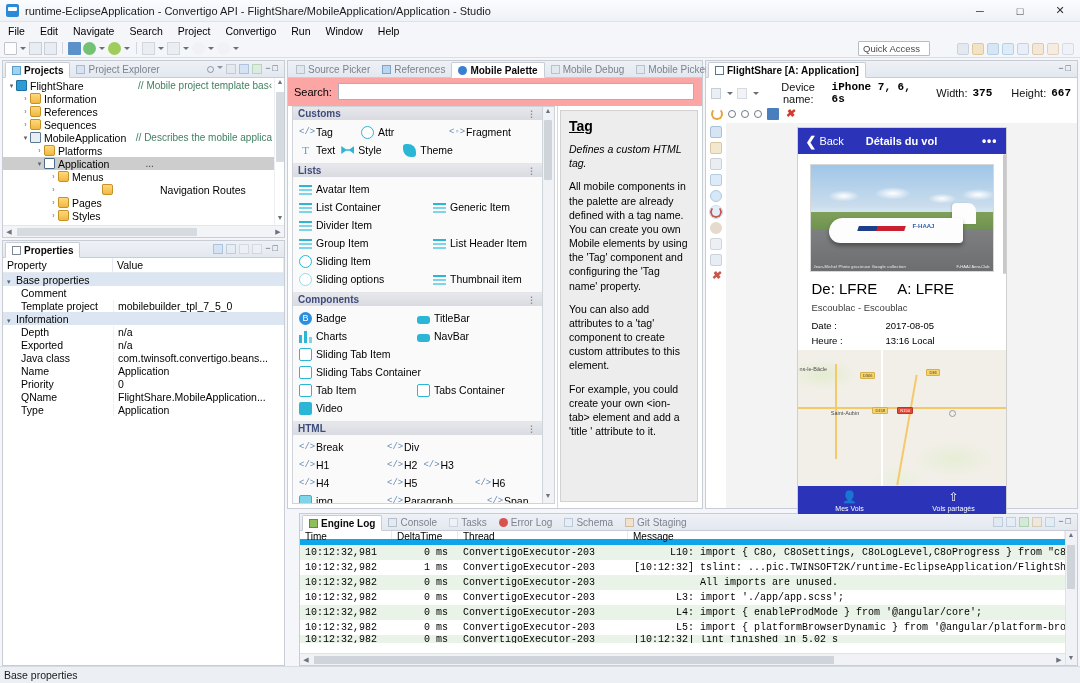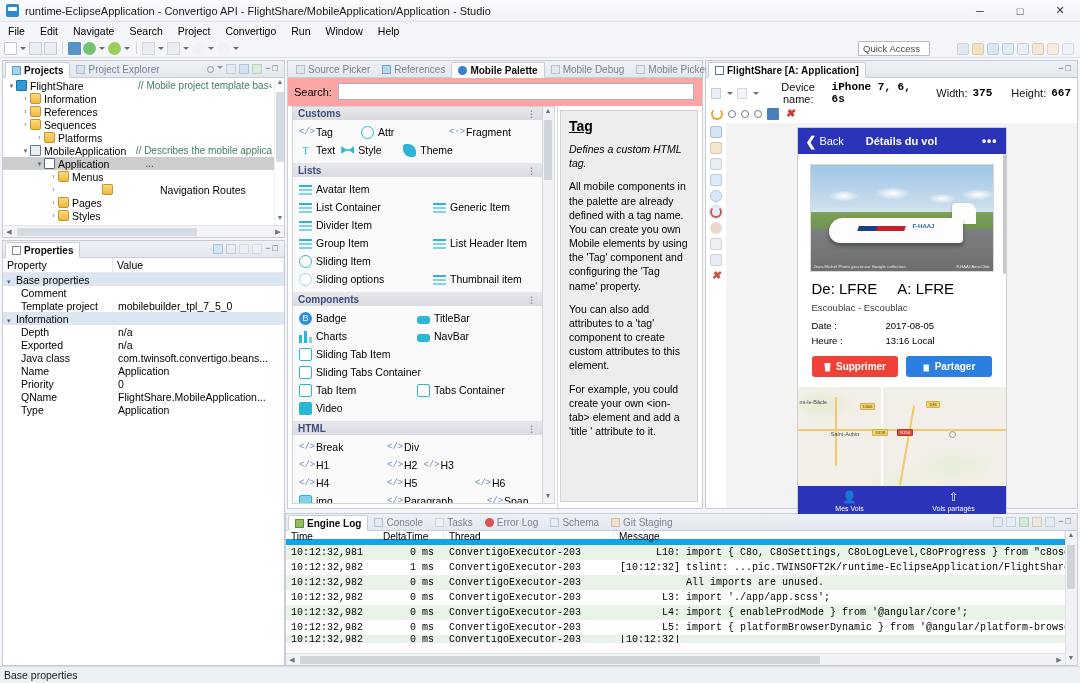--- a/index.html
+++ b/index.html
@@ -356,30 +356,30 @@
           <div class="trow" style="padding-left:18px;">
             <span class="twist">›</span>
             <span class="tico ico-folder"></span>
             <span class="tlabel">References</span>
           </div>
           <div class="trow" style="padding-left:18px;">
             <span class="twist">›</span>
             <span class="tico ico-folder"></span>
             <span class="tlabel">Sequences</span>
           </div>
-          <div class="trow" style="padding-left:32px;">
-            <span class="twist">›</span>
-            <span class="tico ico-folder"></span>
-            <span class="tlabel">Platforms</span>
-          </div>
           <div class="trow" style="padding-left:18px;">
             <span class="twist">▾</span>
             <span class="tico ico-mobile"></span>
             <span class="tlabel">MobileApplication</span>
             <span class="tcomment">// Describes the mobile applica</span>
+          </div>
+          <div class="trow" style="padding-left:32px;">
+            <span class="twist">›</span>
+            <span class="tico ico-folder"></span>
+            <span class="tlabel">Platforms</span>
           </div>
           <div class="trow sel" style="padding-left:32px;">
             <span class="twist">▾</span>
             <span class="tico ico-app"></span>
             <span class="tlabel">Application</span>
             <span class="tcomment" style="margin-left:36px;color:#444;">...</span>
           </div>
           <div class="trow" style="padding-left:46px;">
             <span class="twist">›</span>
             <span class="tico ico-folder"></span>
@@ -800,30 +800,20 @@
                       <div class="ph-kv">
                         <span class="k">Date :</span>
                         <span class="v">2017-08-05</span>
                       </div>
                       <div class="ph-kv">
                         <span class="k">Heure :</span>
                         <span class="v">13:16 Local</span>
                       </div>
                     </div>
 
-                    <div class="ph-btns">
-                      <div class="ph-btn del">
-                        <span class="bi" style="clip-path:polygon(15% 15%,85% 15%,75% 100%,25% 100%);"></span>
-                        <span>Supprimer</span>
-                      </div>
-                      <div class="ph-btn share">
-                        <span class="bi" style="clip-path:polygon(20% 30%,80% 30%,80% 100%,20% 100%);"></span>
-                        <span>Partager</span>
-                      </div>
-                    </div>
 
                     <div class="ph-map">
                       <div class="green"></div>
                       <div class="road" style="left:18%;top:10%;width:2px;height:70%;"></div>
                       <div class="road" style="left:0;top:42%;width:100%;"></div>
                       <div class="road wh" style="left:40%;top:0;width:2px;height:100%;"></div>
                       <div class="road" style="left:52%;top:18%;width:2px;height:82%;transform:rotate(10deg);"></div>
                       <div class="lbl" style="left:1%;top:12%;">ns-le-Bâcle</div>
                       <div class="lbl" style="left:16%;top:44%;">Saint-Aubin</div>
                       <div class="shield" style="left:30%;top:16%;">D306</div>
@@ -844,21 +834,21 @@
                       <span>Vols partagés</span>
                     </div>
                   </div>
                 </div>
               </div>
             </div>
           </div>
         </div>
       </div>
 
-      <div class="bottom" style="margin-left:0;">
+      <div class="bottom" style="margin-left:14px;">
         <div class="view logview">
           <div class="viewtabs">
             <div class="vtab active">
               <span class="tabico" style="background:#8fbf5c;border:1px solid #638c38;"></span>
               <span>Engine Log</span>
             </div>
             <div class="vtab">
               <span class="tabico" style="background:#e4eaf1;border:1px solid #b6c0cb;"></span>
               <span>Console</span>
             </div>
@@ -937,20 +927,21 @@
                   <span class="delta">0 ms</span>
                   <span class="thread">ConvertigoExecutor-203</span>
                   <span class="pre">L5:</span>
                   <span class="msg">import { platformBrowserDynamic } from '@angular/platform-browser-dynamic';</span>
                 </div>
                 <div class="logrow alt" style="height:8px;overflow:hidden;">
                   <span class="time">10:12:32,982</span>
                   <span class="delta">0 ms</span>
                   <span class="thread">ConvertigoExecutor-203</span>
                   <span class="pre">[10:12:32]</span>
+                  <span class="msg">lint finished in 5.02 s</span>
                 </div>
               </div>
               <div class="loghbar">
                 <span class="arw">◀</span>
                 <span class="thumb"></span>
                 <span class="arw r">▶</span>
               </div>
             </div>
             <div class="logvbar">
               <span class="arw" style="top:0">▲</span>

